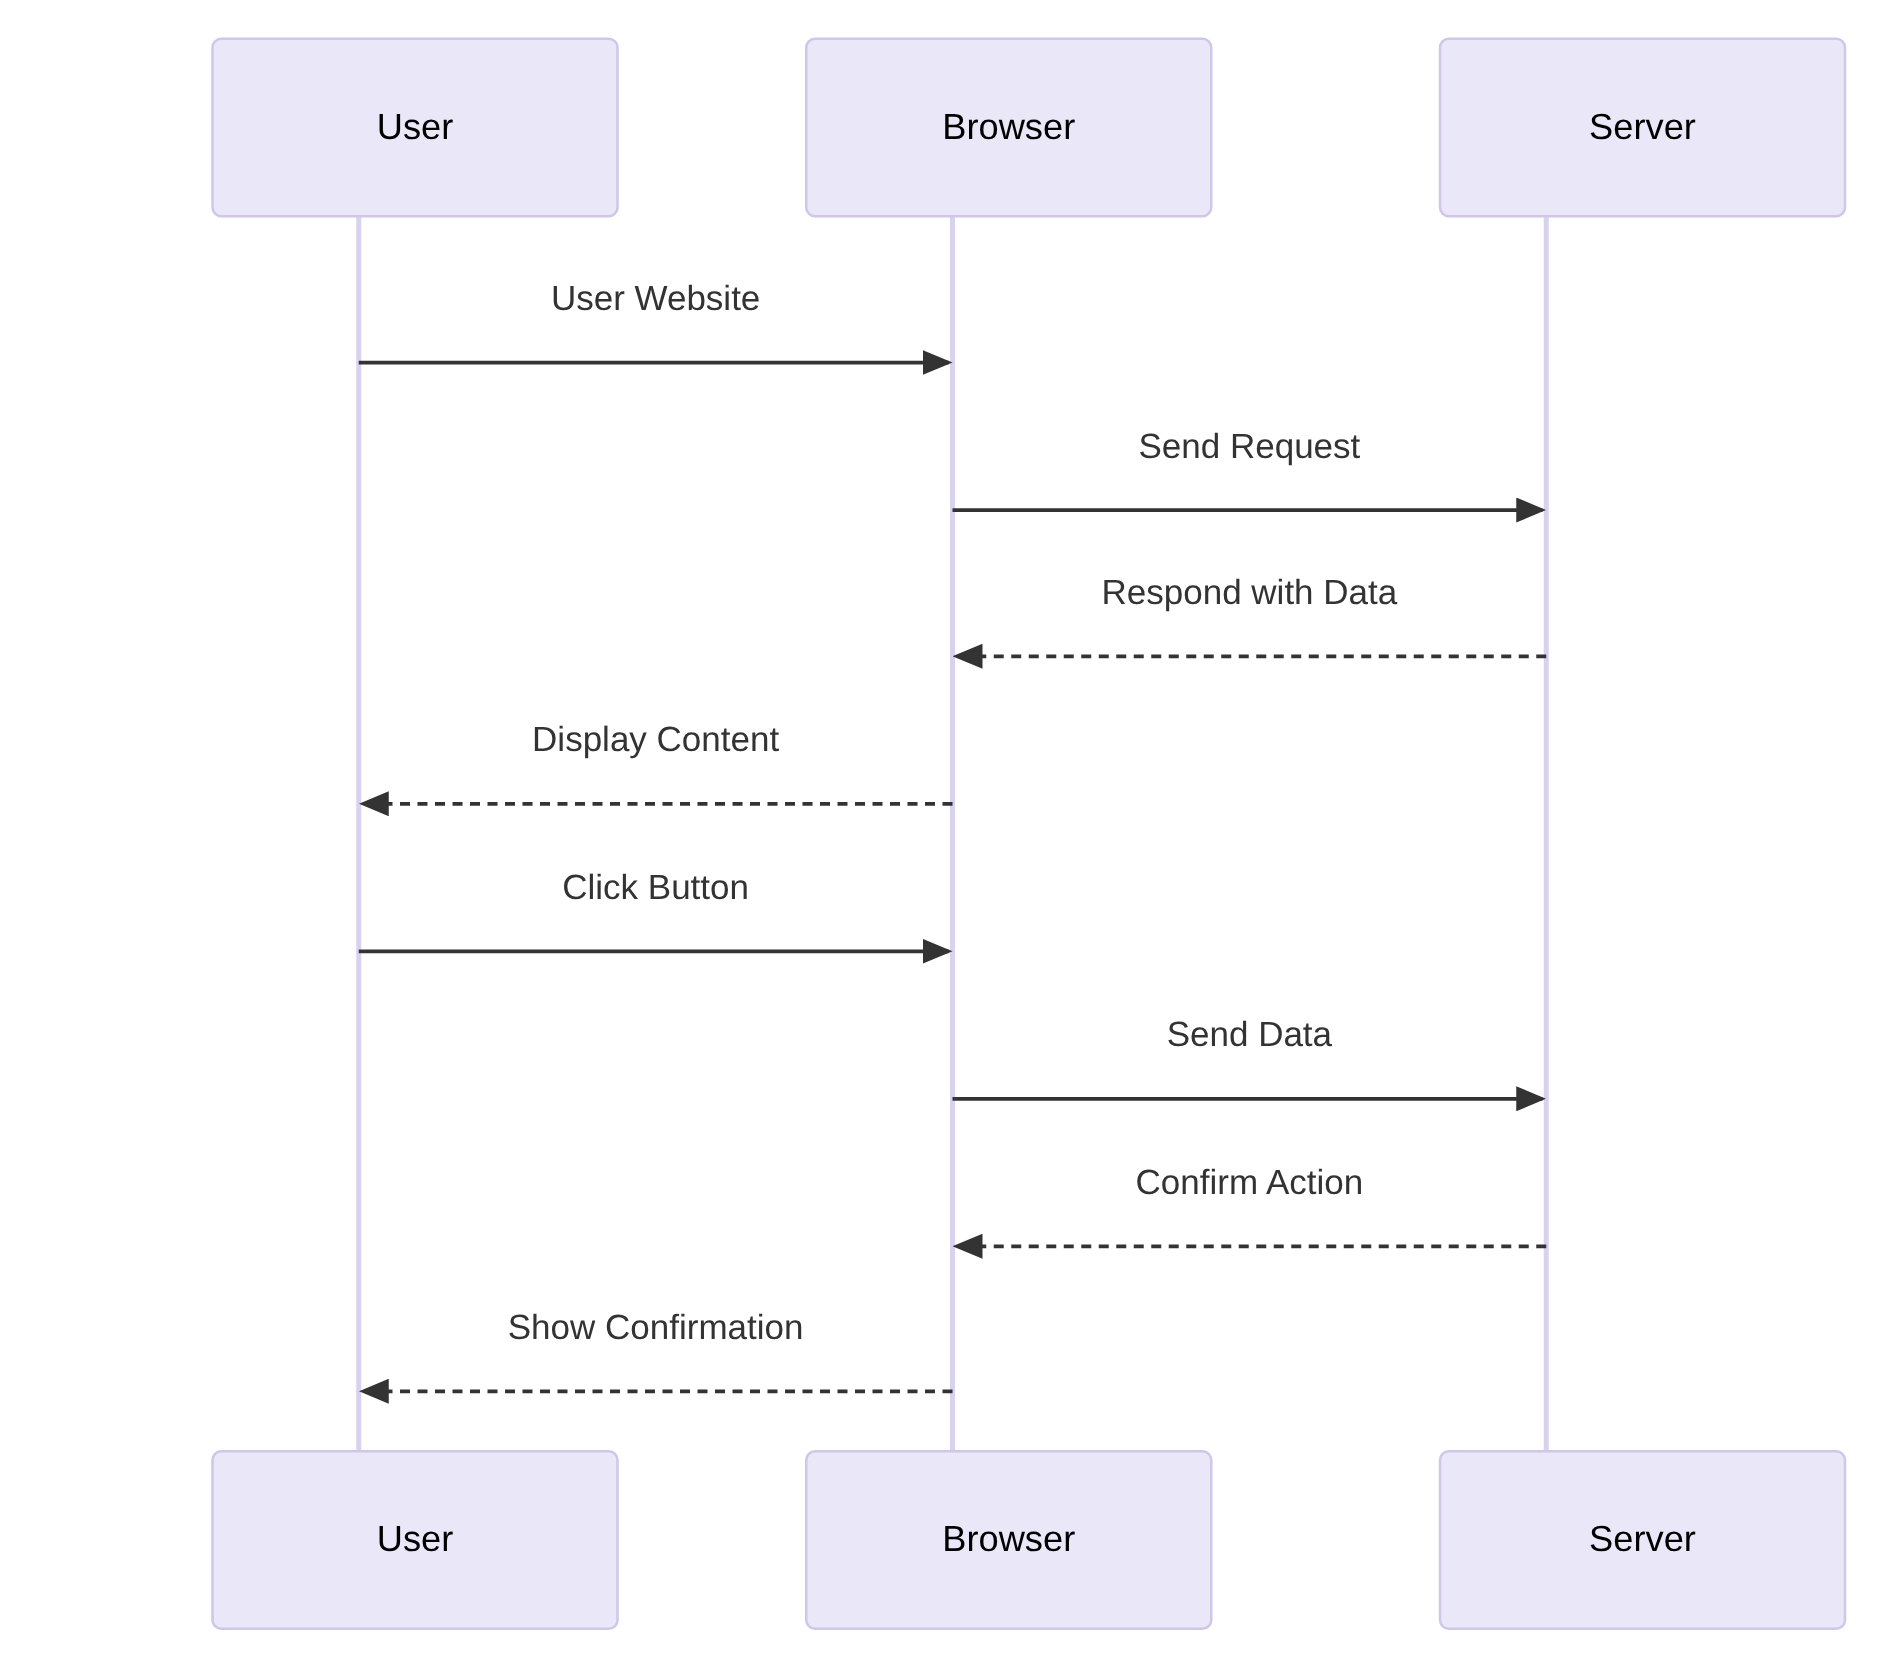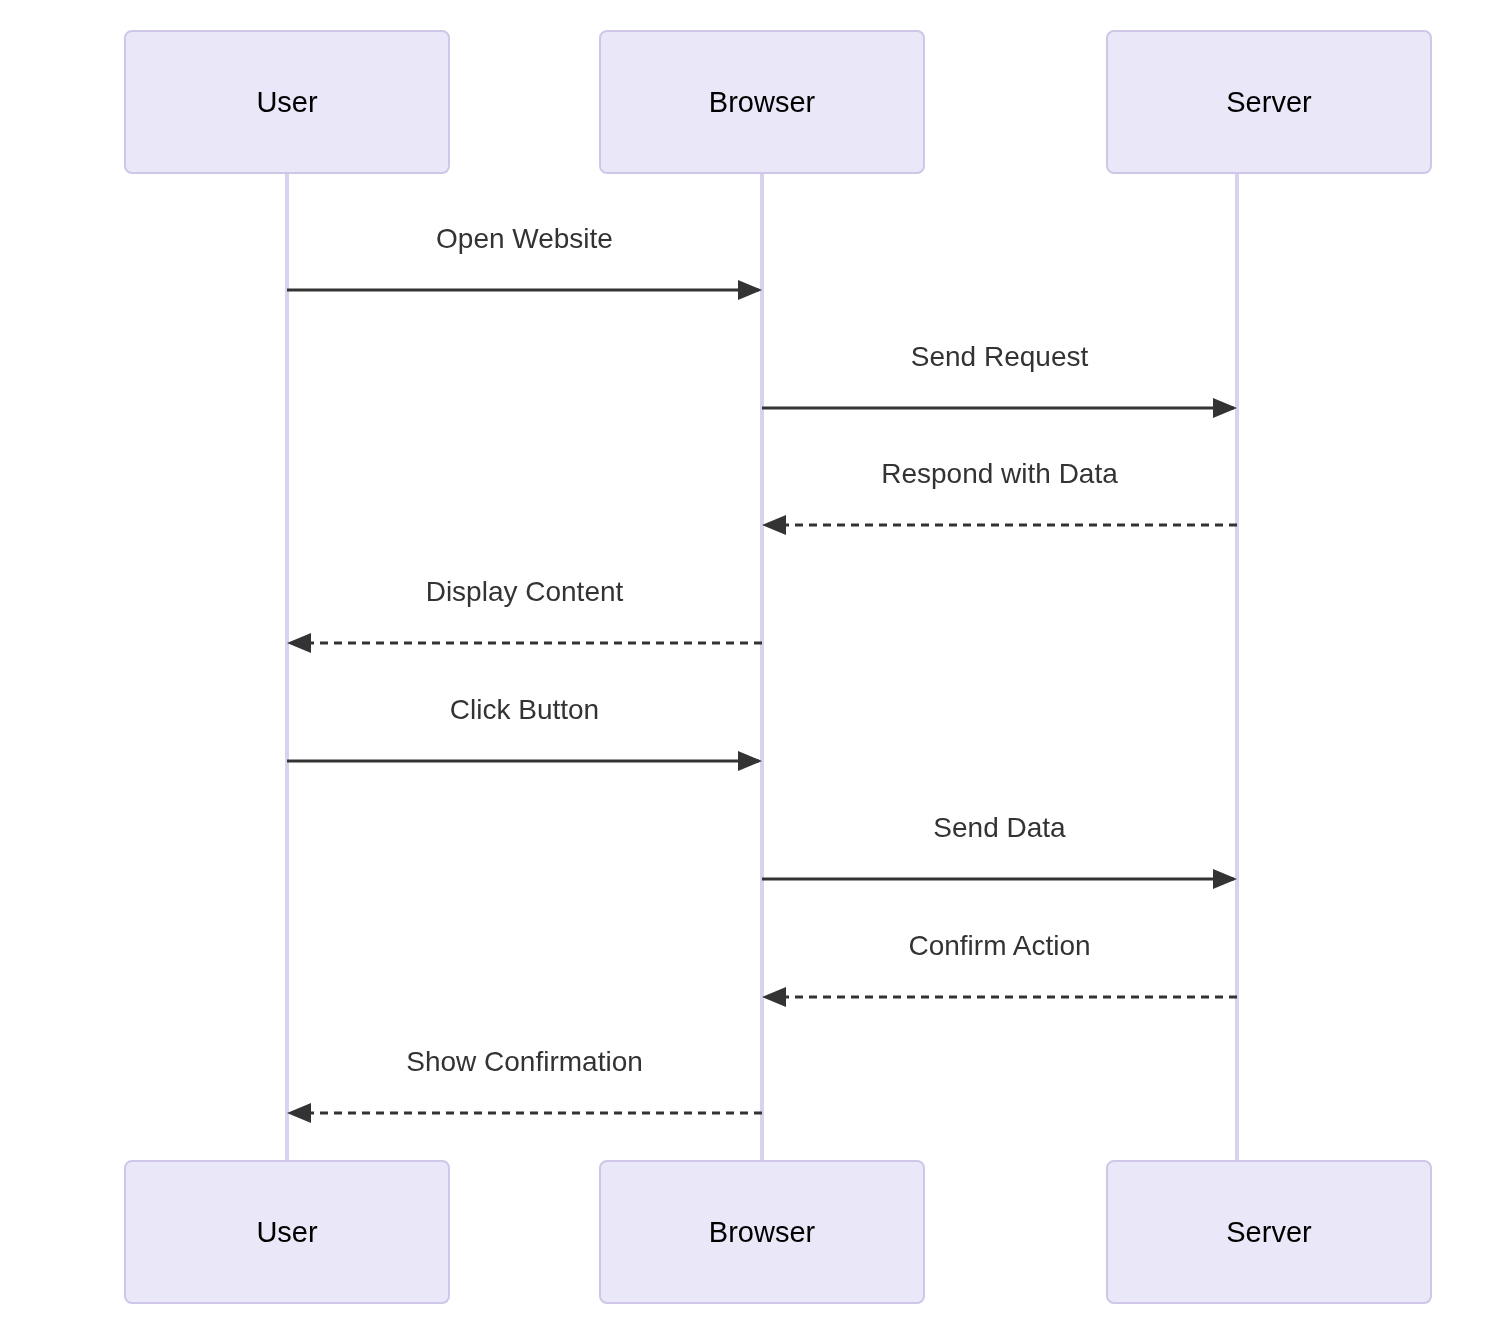--- a/index.html
+++ b/index.html
@@ -22,20 +22,21 @@
     background: #eae8f8;
     border: 2px solid #cfc6e8;
     border-radius: 8px;
     box-sizing: border-box;
     display: flex;
     align-items: center;
     justify-content: center;
     font-size: 29px;
     color: #000000;
     z-index: 2;
+    margin-left: 45px;
   }
   .actor-top    { top: 30px; }
   .actor-bottom { top: 1160px; }
   .actor-user    { left: 124px; }
   .actor-browser { left: 599px; }
   .actor-server  { left: 1106px; }
 
   #wires {
     position: absolute;
     left: 0;
@@ -101,21 +102,21 @@
 
     <line x1="287" y1="761" x2="759" y2="761" stroke="#333333" stroke-width="3" marker-end="url(#ah)"></line>
 
     <line x1="762" y1="879" x2="1234" y2="879" stroke="#333333" stroke-width="3" marker-end="url(#ah)"></line>
 
     <line x1="1237" y1="997" x2="765" y2="997" stroke="#333333" stroke-width="3" stroke-dasharray="8,6" marker-end="url(#ah)"></line>
 
     <line x1="762" y1="1113" x2="290" y2="1113" stroke="#333333" stroke-width="3" stroke-dasharray="8,6" marker-end="url(#ah)"></line>
   </svg>
 
-  <div class="msg-label span-ub" style="top:219px;">Open Website</div>
+  <div class="msg-label span-ub" style="top:219px;">User Website</div>
   <div class="msg-label span-bs" style="top:337px;">Send Request</div>
   <div class="msg-label span-bs" style="top:454px;">Respond with Data</div>
   <div class="msg-label span-ub" style="top:690px;">Click Button</div>
   <div class="msg-label span-ub" style="top:572px;">Display Content</div>
   <div class="msg-label span-bs" style="top:926px;">Confirm Action</div>
   <div class="msg-label span-bs" style="top:808px;">Send Data</div>
   <div class="msg-label span-ub" style="top:1042px;">Show Confirmation</div>
 
 </div>
 

